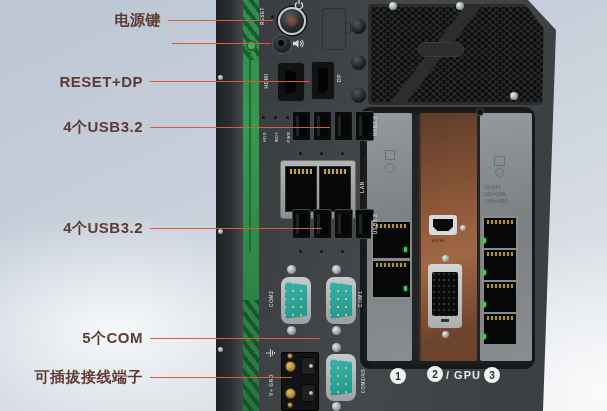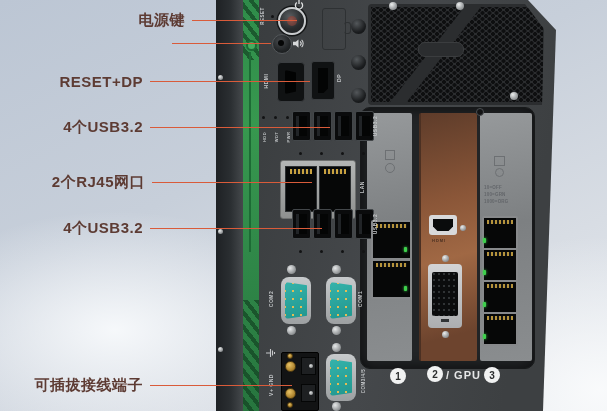--- a/index.html
+++ b/index.html
@@ -253,41 +253,41 @@
   <div class="rj45x" style="left:482px;top:280px;width:32px;height:30px;"></div>
   <div class="led" style="left:483px;top:302px;"></div>
   <div class="rj45x" style="left:482px;top:312px;width:32px;height:30px;"></div>
   <div class="led" style="left:483px;top:334px;"></div>
 
   <div class="numc" style="left:390px;top:368px;">1</div>
   <div class="numc" style="left:427px;top:366px;">2</div>
   <div class="slotTxt" style="left:446px;top:369px;">/ GPU</div>
   <div class="numc" style="left:484px;top:367px;">3</div>
 
-  <div class="callout" style="top:12px;right:310px;">
+  <div class="callout" style="top:12px;right:334px;">
     <span class="txt">电源键</span>
     <span class="line" style="width:105px;"></span>
   </div>
   <div class="callout" style="top:35px;right:336px;">
     <span class="line" style="width:99px;"></span>
   </div>
   <div class="callout" style="top:73px;right:297px;">
     <span class="txt">RESET+DP</span>
     <span class="line" style="width:160px;"></span>
   </div>
   <div class="callout" style="top:119px;right:277px;">
     <span class="txt">4个USB3.2</span>
     <span class="line" style="width:180px;"></span>
   </div>
-  <div class="callout" style="top:174px;right:295px;">
-    <span class="txt">2个RJ45网口</span>
-    <span class="line" style="width:160px;"></span>
-  </div>
   <div class="callout" style="top:220px;right:285px;">
     <span class="txt">4个USB3.2</span>
     <span class="line" style="width:172px;"></span>
   </div>
-  <div class="callout" style="top:377px;right:315px;margin-left:48px;">
+  <div class="callout" style="top:330px;right:287px;">
+    <span class="txt">5个COM</span>
+    <span class="line" style="width:170px;"></span>
+  </div>
+  <div class="callout" style="top:369px;right:315px;margin-left:48px;">
     <span class="txt">可插拔接线端子</span>
     <span class="line" style="width:142px;"></span>
   </div>
 
 </div>
 
 </body></html>

